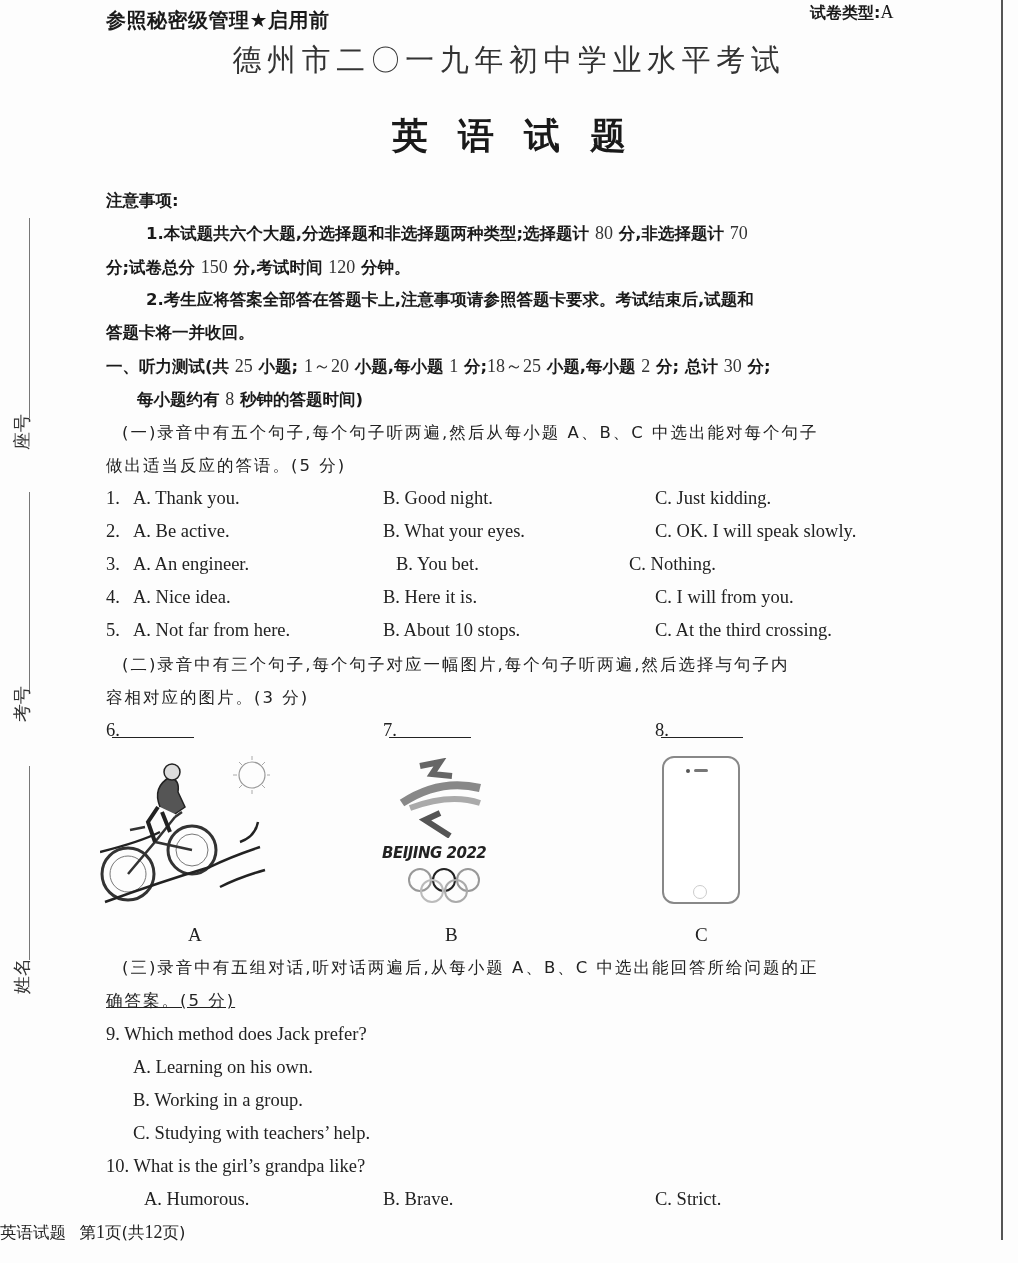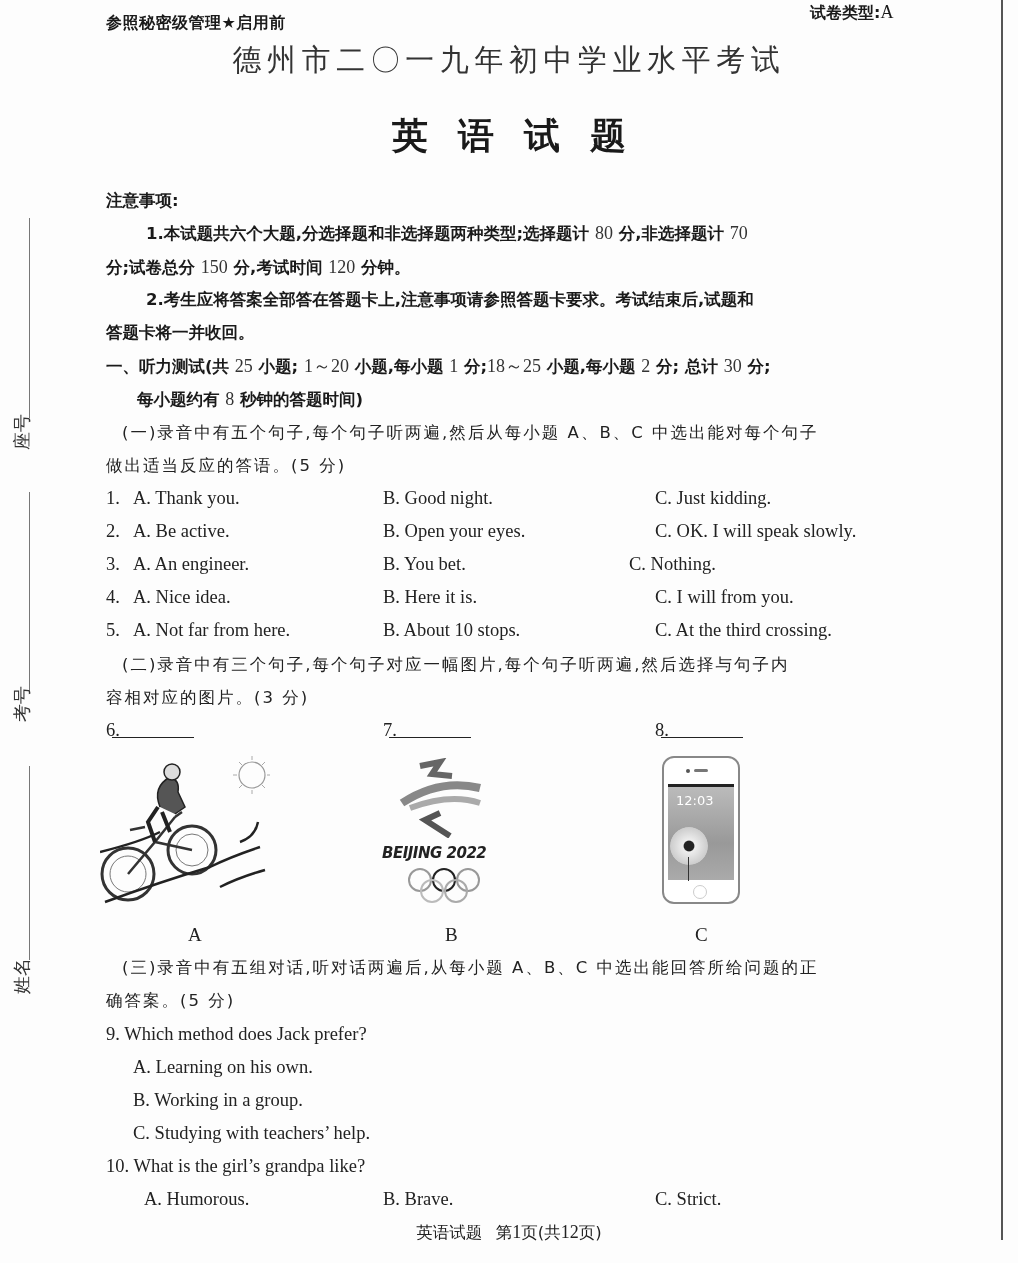--- a/index.html
+++ b/index.html
@@ -1,21 +1,21 @@
 <!DOCTYPE html>
 <html><head>
 <meta charset="utf-8">
 <style>
   * { margin: 0; padding: 0; box-sizing: border-box; }
   html, body { width: 1018px; height: 1263px; background: #fdfdfd; overflow: hidden; }
   body { position: relative; font-family: "DejaVu Serif", "Liberation Serif", serif; color: #1a1a1a; }
 
   .abs { position: absolute; }
 
-  .top-left { left: 106px; top: 13px; font-family: "DejaVu Sans", sans-serif; font-weight: bold; font-size: 16px; letter-spacing: 0.5px; }
+  .top-left { left: 106px; top: 7px; font-family: "DejaVu Sans", sans-serif; font-weight: bold; font-size: 20px; letter-spacing: 0.5px; }
   .top-right { left: 810px; top: 2px; font-family: "DejaVu Sans", sans-serif; font-weight: bold; font-size: 16px; }
   .top-right .a { font-family: "Liberation Serif", serif; font-weight: normal; font-size: 18px; }
 
   .exam-title { left: 0; width: 1018px; top: 40px; text-align: center; font-family: "DejaVu Sans", sans-serif; font-weight: 200; font-size: 30px; color: #333; letter-spacing: 6px; transform: scaleX(0.96); }
   .subject-title { left: 0; width: 1018px; top: 112px; text-align: center; font-family: "DejaVu Sans", sans-serif; font-weight: bold; font-size: 36px; letter-spacing: 30px; padding-left: 30px; }
 
   .right-rule { left: 1001px; top: 0; width: 2px; height: 1240px; background: #555; }
   .side-label { position: absolute; left: 10px; font-family: "DejaVu Sans", sans-serif; font-size: 18px; transform: rotate(-90deg); transform-origin: left top; white-space: nowrap; color: #333; }
   .side-line { position: absolute; left: 29px; width: 1px; background: #777; }
 
@@ -26,21 +26,21 @@
   .en { font-family: "Liberation Serif", serif; font-size: 18.5px; color: #222; }
 
   .opt-row { position: absolute; left: 106px; width: 820px; height: 24px; font-family: "Liberation Serif", serif; font-size: 18.5px; color: #222; }
   .opt-row span { position: absolute; top: 0; white-space: nowrap; }
 
   .blank { display: inline-block; width: 82px; border-bottom: 1px solid #222; height: 18px; vertical-align: bottom; margin-left: 6px; }
 
   .pic { position: absolute; }
   .pic-label { position: absolute; font-family: "Liberation Serif", serif; font-size: 19px; color: #222; }
 
-  .footer { left: 0; width: 1018px; top: 1222px; text-align: center; font-family: "Liberation Serif", serif; font-size: 18px; color: #222; }
+  .footer { left: 0; width: 1018px; top: 1222px; font-family: "Liberation Serif", serif; font-size: 18px; color: #222; }
   .footer .cn { font-family: "DejaVu Sans", sans-serif; font-size: 16.5px; }
 </style>
 </head>
 <body>
 
 <div class="abs top-left">参照秘密级管理★启用前</div>
 <div class="abs top-right">
   <span>试卷类型:</span><span class="a">A</span>
 </div>
 
@@ -82,27 +82,27 @@
 
 <div class="opt-row" style="top:488px;">
   <span style="left:0;">1.</span>
     <span style="left:27px;">A.  Thank you.</span>
     <span style="left:277px;">B.  Good night.</span>
     <span style="left:549px;">C.  Just kidding.</span>
 </div>
 <div class="opt-row" style="top:521px;">
   <span style="left:0;">2.</span>
     <span style="left:27px;">A.  Be active.</span>
-    <span style="left:277px;">B.  Open your eyes.</span>
+    <span style="left:277px;">B.  What your eyes.</span>
     <span style="left:549px;">C.  OK.  I will speak slowly.</span>
 </div>
 <div class="opt-row" style="top:554px;">
   <span style="left:0;">3.</span>
     <span style="left:27px;">A.  An engineer.</span>
-    <span style="left:277px;text-align:center;">B.  You bet.</span>
+    <span style="left:290px;text-align:center;">B.  You bet.</span>
     <span style="left:523px;">C.  Nothing.</span>
 </div>
 <div class="opt-row" style="top:587px;">
   <span style="left:0;">4.</span>
     <span style="left:27px;">A.  Nice idea.</span>
     <span style="left:277px;">B.  Here it is.</span>
     <span style="left:549px;">C.  I will from you.</span>
 </div>
 <div class="opt-row" style="top:620px;">
   <span style="left:0;">5.</span>
@@ -167,31 +167,26 @@
     <circle cx="88" cy="14" r="11" fill="none" stroke="#999" stroke-width="2"></circle>
     <circle cx="52" cy="25" r="11" fill="none" stroke="#bbb" stroke-width="2"></circle>
     <circle cx="76" cy="25" r="11" fill="none" stroke="#aaa" stroke-width="2"></circle>
   </svg>
 </div>
 <div class="pic-label" style="left:445px;top:924px;">B</div>
 
 <div class="pic" style="left:662px;top:756px;width:78px;height:148px;border:2px solid #888;border-radius:12px;background:#fff;">
   <div style="position:absolute;left:22px;top:11px;width:4px;height:4px;border-radius:50%;background:#555;"></div>
   <div style="position:absolute;left:30px;top:11px;width:14px;height:3px;border-radius:2px;background:#777;"></div>
-  <div style="position:absolute;left:4px;top:26px;width:66px;height:96px;background:linear-gradient(#bbb,#999 60%,#aaa);border-top:3px solid #222;">
-    <div style="position:absolute;left:8px;top:6px;color:#fff;font-family:'DejaVu Sans',sans-serif;font-size:13px;">12:03</div>
-    <div style="position:absolute;left:2px;top:40px;width:38px;height:38px;border-radius:50%;background:radial-gradient(#222 0 18%, #eee 22%, #ccc 70%, transparent 72%);"></div>
-    <div style="position:absolute;left:20px;top:70px;width:1px;height:24px;background:#333;"></div>
-  </div>
   <div style="position:absolute;left:29px;top:127px;width:14px;height:14px;border-radius:50%;border:1px solid #ccc;"></div>
 </div>
 <div class="pic-label" style="left:695px;top:924px;">C</div>
 
 <div class="p cn-light" style="top:957px;left:122px;">(三)录音中有五组对话,听对话两遍后,从每小题 A、B、C 中选出能回答所给问题的正</div>
-<div class="p cn-light" style="top:990px;">确答案。(5 分)</div>
+<div class="p cn-light" style="top:990px;text-decoration:underline;">确答案。(5 分)</div>
 
 <div class="p en" style="top:1023px;">9.  Which method does Jack prefer?</div>
 <div class="p en" style="top:1056px;left:133px;">A.  Learning on his own.</div>
 <div class="p en" style="top:1089px;left:133px;">B.  Working in a group.</div>
 <div class="p en" style="top:1122px;left:133px;">C.  Studying with teachers’ help.</div>
 
 <div class="p en" style="top:1155px;">10.  What is the girl’s grandpa like?</div>
 <div class="opt-row" style="top:1189px;">
   <span style="left:38px;">A.  Humorous.</span>
     <span style="left:277px;">B.  Brave.</span>

